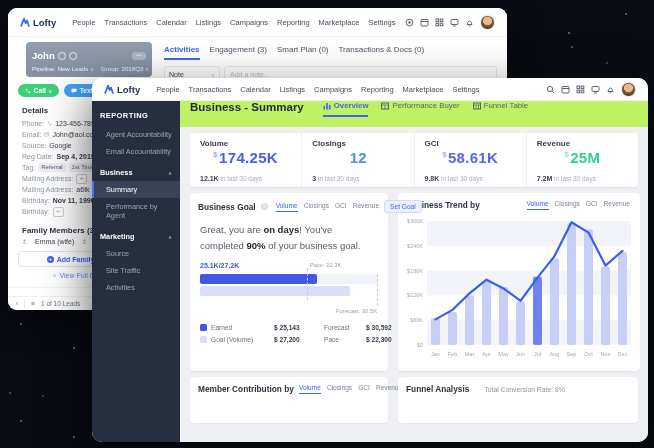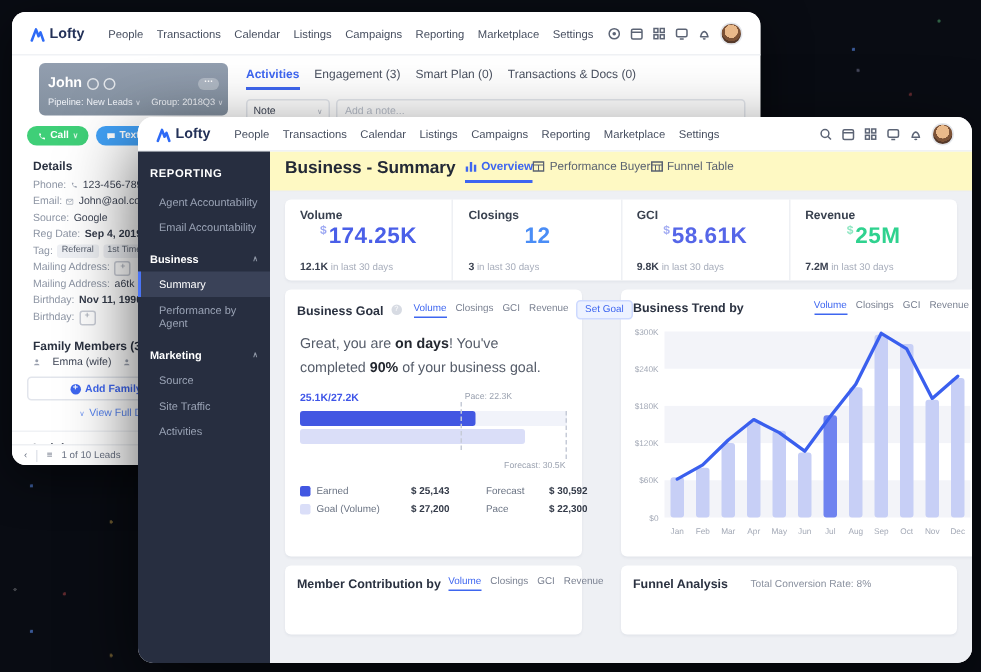--- a/index.html
+++ b/index.html
@@ -17,21 +17,21 @@
     background-size:137px 97px,151px 89px,127px 103px,141px 111px,119px 93px,163px 101px;
   }
   .window{position:absolute;background:#fff;overflow:hidden}
   .bg-win{left:8px;top:8px;width:499px;height:302px;border-radius:9px;box-shadow:0 8px 30px rgba(0,0,0,.5)}
   .fg-win{left:92px;top:78px;width:556px;height:364px;border-radius:10px;box-shadow:0 16px 48px rgba(0,0,0,.65)}
 
   
   .nav{display:flex;align-items:center;background:#fff;padding:0 12px;gap:8px;border-bottom:1px solid #f0f2f5}
   .bg-win .nav{height:28px}
   .fg-win .nav{height:22px}
-  .brand{display:flex;align-items:flex-end;gap:3px;font-weight:bold;color:#233158;font-size:9.5px;margin-right:8px;flex-shrink:0}
+  .brand{display:flex;align-items:flex-start;gap:3px;font-weight:bold;color:#233158;font-size:9.5px;margin-right:8px;flex-shrink:0}
   .navlist{display:flex;gap:9px;white-space:nowrap}
   .nav-item{font-size:7.5px;color:#454d5e;cursor:pointer}
   .nav-right{margin-left:auto;display:flex;align-items:center;gap:6px}
   .nico{display:flex}
   .avatar{width:13px;height:13px;border-radius:50%;border:1px solid #e4e7ec;
     background:radial-gradient(circle at 50% 38%, #e9b98a 0 42%, #7c5236 43% 62%, #55392a 63%)}
 
   
   .bw-body{position:relative;height:273px}
   .contact-col{position:absolute;left:0;top:0;width:148px;height:100%}
@@ -78,35 +78,35 @@
 
   
   .fw-body{display:flex;height:341px}
   .sidebar{width:88px;background:#272e40;flex-shrink:0;padding-top:8px}
   .sb-title{color:#fff;font-size:7.5px;font-weight:bold;padding:2px 0 6px 8px;letter-spacing:.4px}
   .sb-item{font-size:7.3px;color:#9aa3b5;padding:4px 8px 4px 14px;display:flex;align-items:center;cursor:pointer}
   .sb-item.section{color:#fff;font-weight:bold;padding-left:8px;margin-top:4px}
   .sb-item .chev{margin-left:auto;font-size:5px;color:#8d95a4}
   .sb-item.active{background:#3a4258;border-left:2px solid #4a74f5;padding-left:12px;color:#fff}
   .fw-main{flex:1;background:#eef0f4;overflow:hidden}
-  .fw-header{background:#fef9c3;height:26px;display:flex;align-items:center;padding:0 0 0 10px;border-bottom:1px solid #eceef2}
+  .fw-header{background:#bef264;height:26px;display:flex;align-items:flex-start;gap:13px;padding:0 0 0 10px;border-bottom:1px solid #eceef2}
   .page-title{font-size:11.5px;color:#232936;margin:0 6px 5px 0;font-weight:bold;white-space:nowrap}
   .vtab{display:flex;align-items:center;gap:3px;font-size:7.8px;color:#5a6270;padding-bottom:7px;cursor:pointer;white-space:nowrap}
   .vtab.active{color:#3e66f0;border-bottom:2px solid #3e66f0;padding-bottom:5px;font-weight:bold}
   .filter-bar{margin:5px 10px 0;background:#fff;border-radius:3px;height:16px;display:flex;align-items:center;gap:8px;padding:0 8px;font-size:7.3px;color:#4b5261;box-shadow:0 1px 2px rgba(20,30,60,.05)}
   .filter-item{display:flex;align-items:center;gap:3px;cursor:pointer}
   .kpi-card{margin:5px 10px 0;background:#fff;border-radius:4px;display:flex;height:54px;box-shadow:0 1px 2px rgba(20,30,60,.06)}
   .kpi{flex:1;padding:6px 10px 0;position:relative}
   .kpi+.kpi{border-left:1px solid #eef0f4}
   .kpi-label{font-size:8px;color:#39414f;font-weight:bold}
   .kpi-val{text-align:center;margin-top:1px;font-size:15px;font-weight:bold;color:var(--c,#4a5fe8);letter-spacing:.3px}
   .kpi-val .cur{font-size:8px;vertical-align:6px;opacity:.55;margin-right:1px;font-weight:bold}
   .kpi-sub{position:absolute;left:10px;bottom:5px;font-size:6.5px;color:#a7adbb;white-space:nowrap}
   .kpi-sub b{color:#3a4150;font-size:7px}
-  .cards-row{display:flex;gap:26px;margin:6px 10px 0;align-items:flex-end}
+  .cards-row{display:flex;gap:10px;margin:6px 10px 0;align-items:flex-end}
   .card{background:#fff;border-radius:4px;box-shadow:0 1px 2px rgba(20,30,60,.06)}
   .goal-card{width:198px;height:178px;position:relative;flex-shrink:0}
   .trend-card{flex:1;height:178px}
   .member-card{width:198px;height:46px;flex-shrink:0}
   .funnel-card{flex:1;height:46px}
   .card-head{display:flex;align-items:center;gap:5px;padding:7px 8px 3px}
   .c-title{font-size:8.3px;font-weight:bold;color:#2a3140;white-space:nowrap}
   .info-dot{width:7px;height:7px;border-radius:50%;background:#d7dbe3;color:#fff;font-size:5px;line-height:7px;text-align:center;flex-shrink:0}
   .ctabs{display:flex;gap:6px;margin-left:3px}
   .ctabs.right{margin-left:auto;padding-right:2px}

